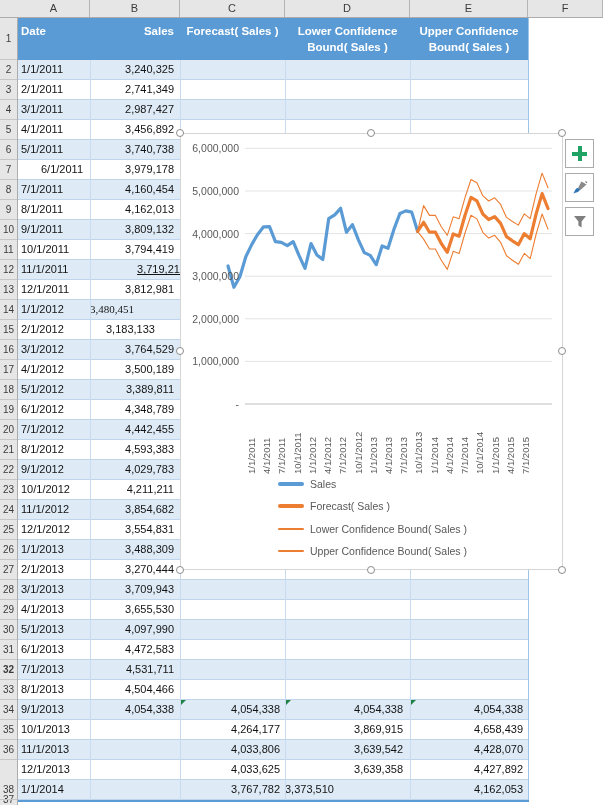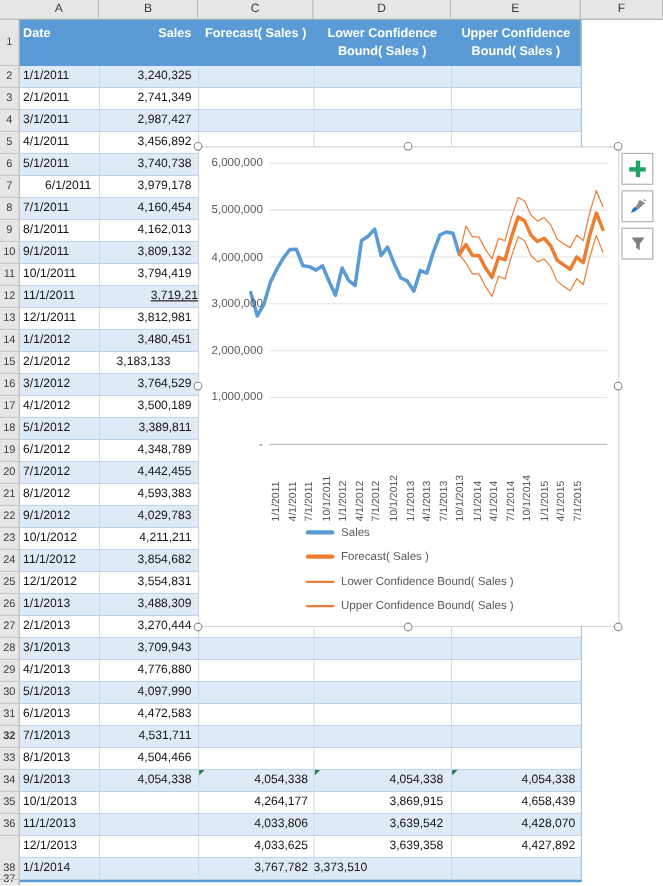--- a/index.html
+++ b/index.html
@@ -199,21 +199,21 @@
       </div>
       <div class="trow" style="top: 220px;">
         <div class="tcell" style="left: 0px; width: 72px; text-align: left; padding-left: 3px;">12/1/2011</div>
         <div class="tcell" style="left: 72px; width: 90px; text-align: right; padding-right: 6px;">3,812,981</div>
         <div class="tcell" style="left: 162px; width: 105px; text-align: right; padding-right: 5px;"></div>
         <div class="tcell" style="left: 267px; width: 125px; text-align: right; padding-right: 7px;"></div>
         <div class="tcell" style="left: 392px; width: 118px; text-align: right; padding-right: 5px;"></div>
       </div>
       <div class="trow band" style="top: 240px;">
         <div class="tcell" style="left: 0px; width: 72px; text-align: left; padding-left: 3px;">1/1/2012</div>
-        <div class="tcell" style="left: 72px; width: 90px; text-align: right; padding-right: 6px;">3,480,451</div>
+        <div class="tcell" style="left: 72px; width: 90px; text-align: left; padding-right: 6px; font-family: Liberation Serif, serif;">3,480,451</div>
         <div class="tcell" style="left: 162px; width: 105px; text-align: right; padding-right: 5px;"></div>
         <div class="tcell" style="left: 267px; width: 125px; text-align: right; padding-right: 7px;"></div>
         <div class="tcell" style="left: 392px; width: 118px; text-align: right; padding-right: 5px;"></div>
       </div>
       <div class="trow" style="top: 260px;">
         <div class="tcell" style="left: 0px; width: 72px; text-align: left; padding-left: 3px;">2/1/2012</div>
         <div class="tcell" style="left: 72px; width: 90px; padding-right: 6px; margin-left: 16px;">3,183,133</div>
         <div class="tcell" style="left: 162px; width: 105px; text-align: right; padding-right: 5px;"></div>
         <div class="tcell" style="left: 267px; width: 125px; text-align: right; padding-right: 7px;"></div>
         <div class="tcell" style="left: 392px; width: 118px; text-align: right; padding-right: 5px;"></div>
@@ -304,21 +304,21 @@
       </div>
       <div class="trow band" style="top: 520px;">
         <div class="tcell" style="left: 0px; width: 72px; text-align: left; padding-left: 3px;">3/1/2013</div>
         <div class="tcell" style="left: 72px; width: 90px; text-align: right; padding-right: 6px;">3,709,943</div>
         <div class="tcell" style="left: 162px; width: 105px; text-align: right; padding-right: 5px;"></div>
         <div class="tcell" style="left: 267px; width: 125px; text-align: right; padding-right: 7px;"></div>
         <div class="tcell" style="left: 392px; width: 118px; text-align: right; padding-right: 5px;"></div>
       </div>
       <div class="trow" style="top: 540px;">
         <div class="tcell" style="left: 0px; width: 72px; text-align: left; padding-left: 3px;">4/1/2013</div>
-        <div class="tcell" style="left: 72px; width: 90px; text-align: right; padding-right: 6px;">4,776,880</div>
+        <div class="tcell" style="left: 72px; width: 90px; text-align: right; padding-right: 6px;">3,655,530</div>
         <div class="tcell" style="left: 162px; width: 105px; text-align: right; padding-right: 5px;"></div>
         <div class="tcell" style="left: 267px; width: 125px; text-align: right; padding-right: 7px;"></div>
         <div class="tcell" style="left: 392px; width: 118px; text-align: right; padding-right: 5px;"></div>
       </div>
       <div class="trow band" style="top: 560px;">
         <div class="tcell" style="left: 0px; width: 72px; text-align: left; padding-left: 3px;">5/1/2013</div>
         <div class="tcell" style="left: 72px; width: 90px; text-align: right; padding-right: 6px;">4,097,990</div>
         <div class="tcell" style="left: 162px; width: 105px; text-align: right; padding-right: 5px;"></div>
         <div class="tcell" style="left: 267px; width: 125px; text-align: right; padding-right: 7px;"></div>
         <div class="tcell" style="left: 392px; width: 118px; text-align: right; padding-right: 5px;"></div>
@@ -373,20 +373,21 @@
         <div class="tcell" style="left: 72px; width: 90px; text-align: right; padding-right: 6px;"></div>
         <div class="tcell" style="left: 162px; width: 105px; text-align: right; padding-right: 5px;">4,033,625</div>
         <div class="tcell" style="left: 267px; width: 125px; text-align: right; padding-right: 7px;">3,639,358</div>
         <div class="tcell" style="left: 392px; width: 118px; text-align: right; padding-right: 5px;">4,427,892</div>
       </div>
       <div class="trow band" style="top: 720px;">
         <div class="tcell" style="left: 0px; width: 72px; text-align: left; padding-left: 3px;">1/1/2014</div>
         <div class="tcell" style="left: 72px; width: 90px; text-align: right; padding-right: 6px;"></div>
         <div class="tcell" style="left: 162px; width: 105px; text-align: right; padding-right: 5px;">3,767,782</div>
         <div class="tcell" style="left: 267px; width: 125px; text-align: left; padding-right: 7px;">3,373,510</div>
+        <div class="tcell" style="left: 392px; width: 118px; text-align: right; padding-right: 5px;">4,162,053</div>
       </div>
     </div>
   <div id="tbl-right"></div>
   <div id="tbl-bottom"></div>
 
   <div id="chart">
     <svg id="plot" width="381" height="435">
         <line x1="64" y1="14.400000000000006" x2="371" y2="14.400000000000006" stroke="#E3E3E3" stroke-width="1"></line>
         <line x1="64" y1="57" x2="371" y2="57" stroke="#E3E3E3" stroke-width="1"></line>
         <line x1="64" y1="99.6" x2="371" y2="99.6" stroke="#E3E3E3" stroke-width="1"></line>

